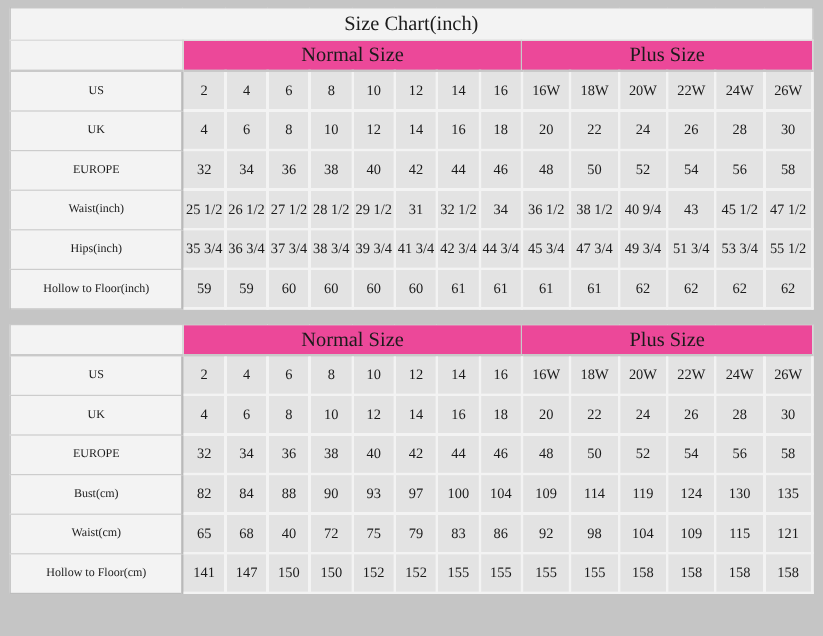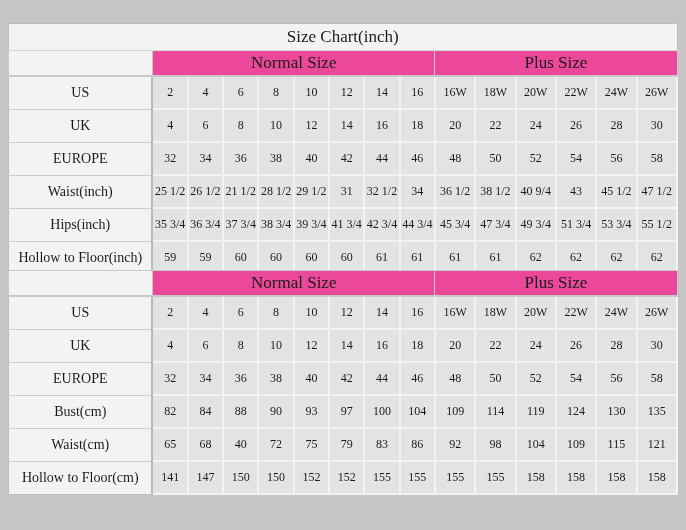--- a/index.html
+++ b/index.html
@@ -17,21 +17,21 @@
   }
   table.chart-table {
     position: absolute;
     left: 8px;
     width: 670px;
     border-collapse: collapse;
     table-layout: fixed;
     background: #f3f3f3;
     border: 1px solid #bdbdbd;
   }
-  #table-inch { top: 23px; }
+  #table-inch { top: 6px; }
   #table-cm   { top: 270px; }
 
   col.cl { width: 21.6%; }
   col.cn { width: 5.30%; }
   col.cp { width: 6.05%; }
 
   td { text-align: center; vertical-align: middle; overflow: hidden; white-space: nowrap; }
 
   td.title {
     height: 24px;
@@ -47,21 +47,21 @@
   }
   td.group {
     height: 22px;
     font-size: 17px;
     background: #ec4899;
     border: 1px solid #c9c9c9;
     border-bottom: 2px solid #c9c9c9;
   }
   td.label {
     height: 29px;
-    font-size: 14px;
+    font-size: 10px;
     background: #f3f3f3;
     border-top: 1px solid #cccccc;
     border-right: 2px solid #b9b9b9;
   }
   td.data {
     height: 29px;
     font-size: 12px;
     background: #e3e3e3;
     border: 2px solid #f3f3f3;
   }
@@ -148,21 +148,21 @@
           <td class="data">50</td>
           <td class="data">52</td>
           <td class="data">54</td>
           <td class="data">56</td>
           <td class="data">58</td>
         </tr>
         <tr>
           <td class="label">Waist(inch)</td>
           <td class="data">25 1/2</td>
           <td class="data">26 1/2</td>
-          <td class="data">21 1/2</td>
+          <td class="data">27 1/2</td>
           <td class="data">28 1/2</td>
           <td class="data">29 1/2</td>
           <td class="data">31</td>
           <td class="data">32 1/2</td>
           <td class="data">34</td>
           <td class="data">36 1/2</td>
           <td class="data">38 1/2</td>
           <td class="data">40 9/4</td>
           <td class="data">43</td>
           <td class="data">45 1/2</td>

